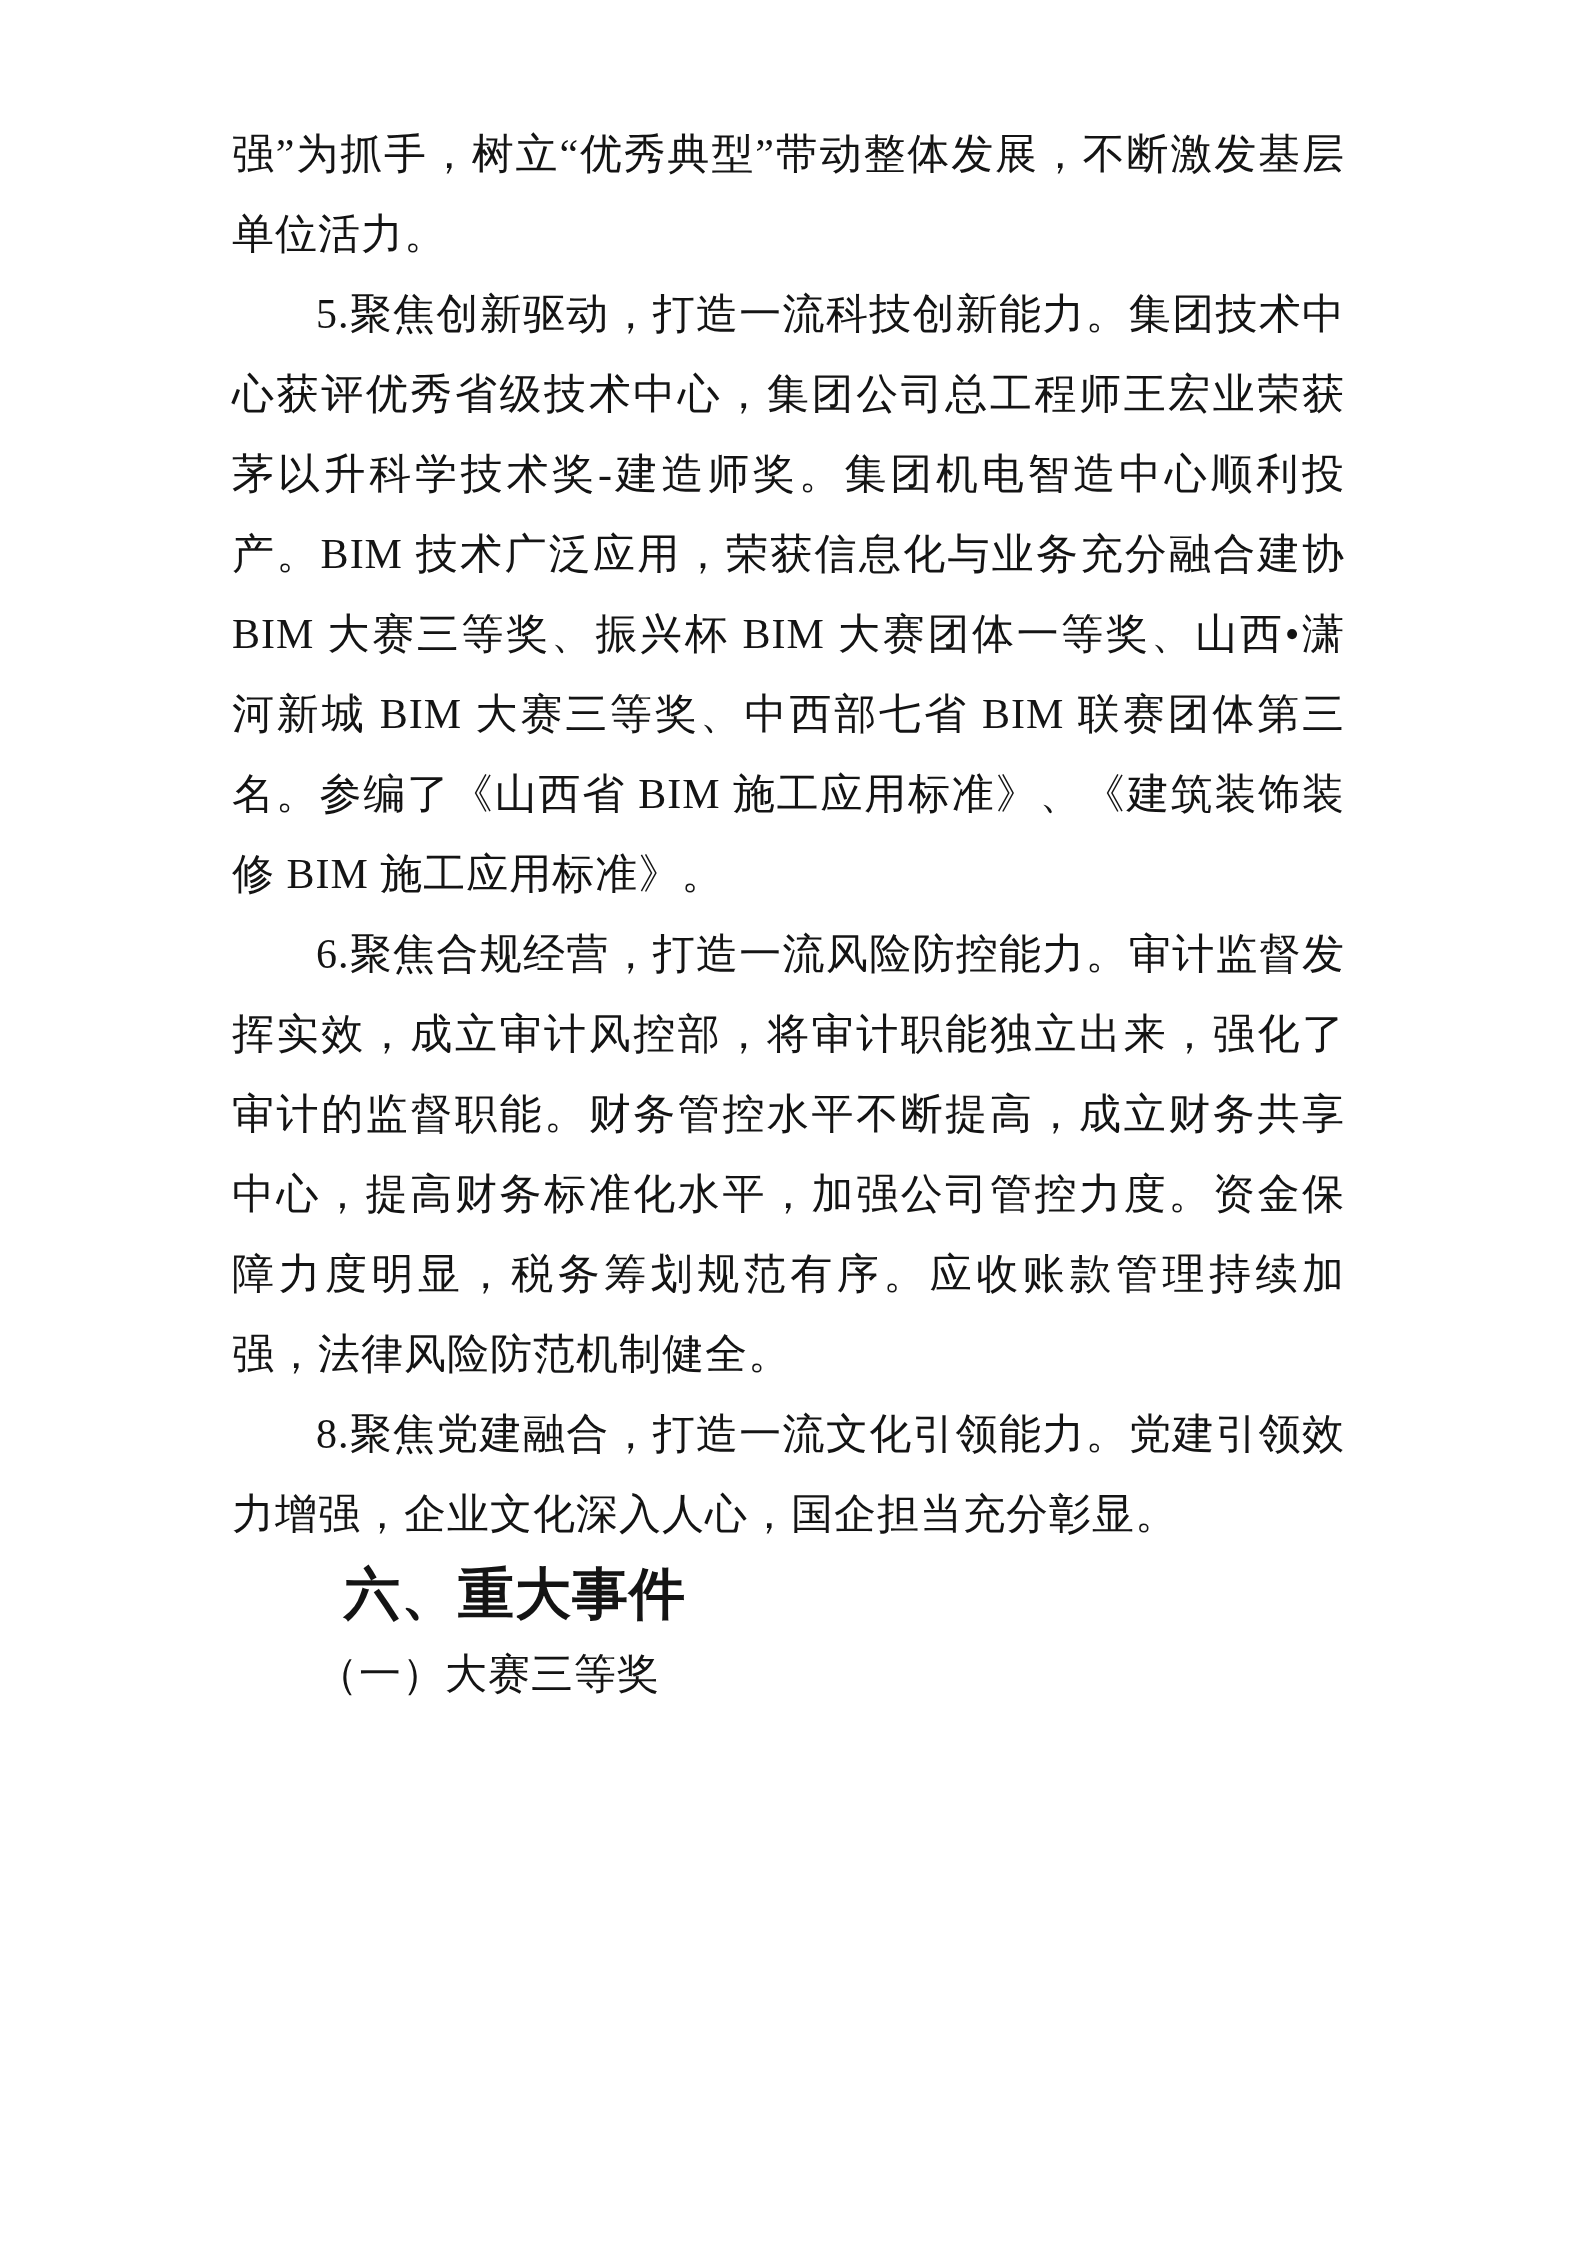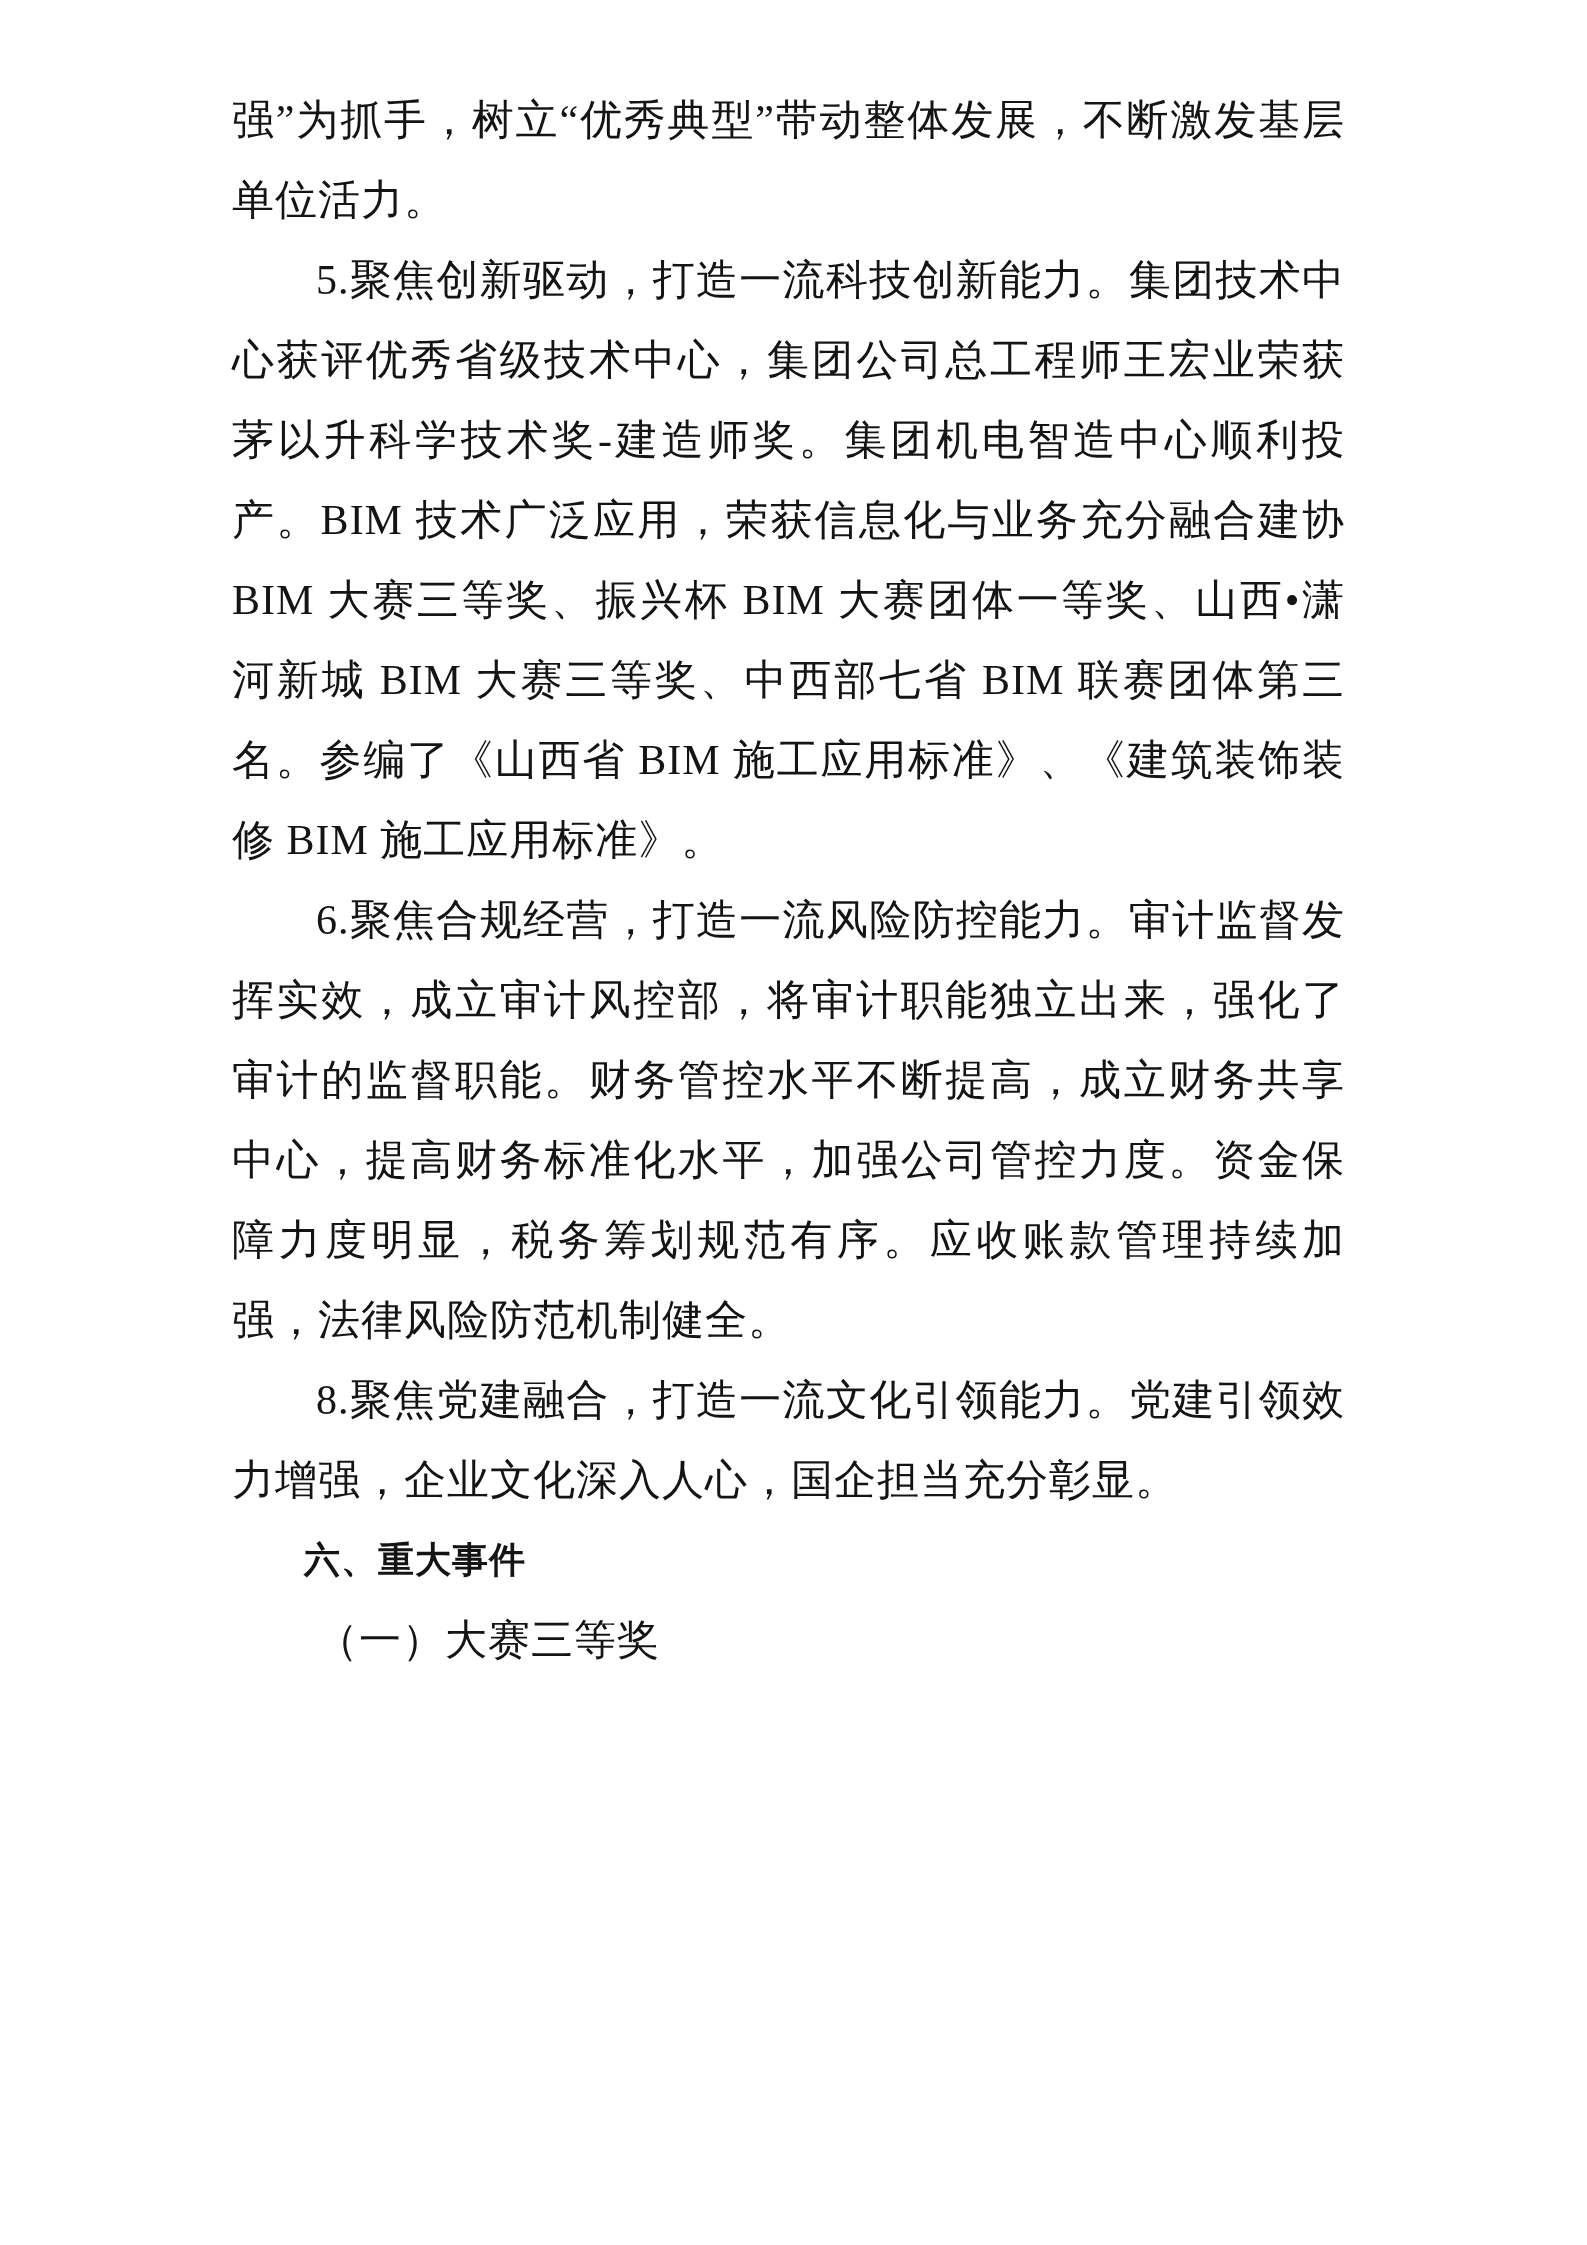--- a/index.html
+++ b/index.html
@@ -7,39 +7,39 @@
     padding: 0;
     background: #ffffff;
   }
   .page {
     position: relative;
     width: 1587px;
     height: 1903px;
     background: #ffffff;
     color: #141414;
     box-sizing: border-box;
-    padding: 80px 242px 0 232px;
+    padding: 114px 242px 0 232px;
     overflow: hidden;
   }
   .para {
     margin: 0;
     font-family: "Liberation Serif", "DejaVu Serif", serif;
     font-size: 42px;
     line-height: 80px;
     letter-spacing: 1px;
     text-align: justify;
     word-break: break-all;
   }
   .indent {
     text-indent: 2em;
   }
   .h1 {
     font-family: "Liberation Sans", "DejaVu Sans", sans-serif;
     font-weight: bold;
-    font-size: 36px;
+    font-size: 56px;
     text-align: left;
   }
   .h2 {
     text-align: left;
   }
 </style>
 </head>
 <body>
 
 <div class="page">

